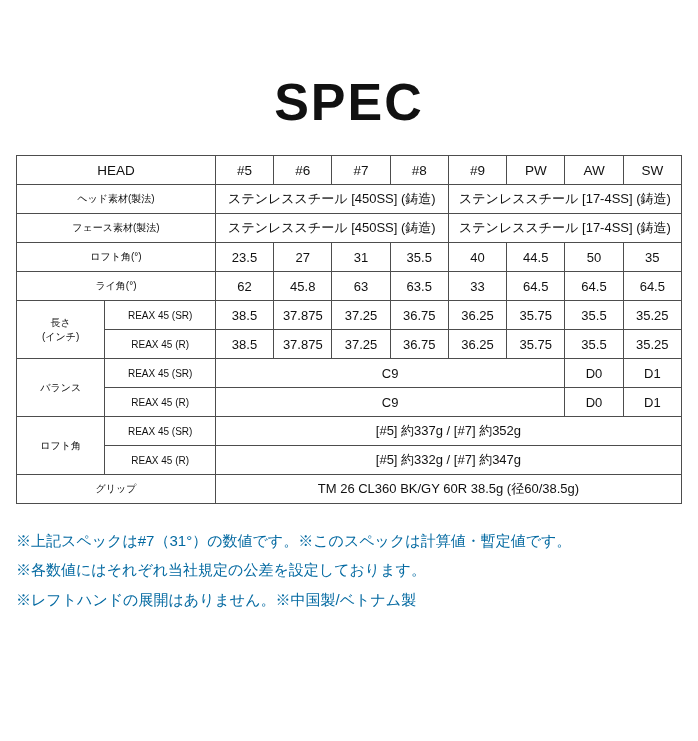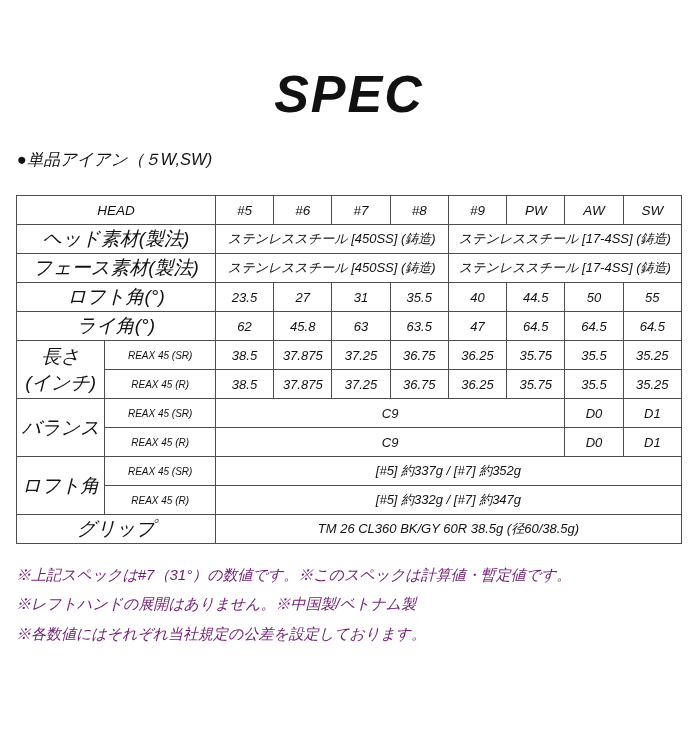--- a/index.html
+++ b/index.html
@@ -11,23 +11,22 @@
     width: 698px;
     height: 741px;
     font-family: "Liberation Sans", sans-serif;
     color: #1a1a1a;
     position: relative;
   }
   .page {
     width: 698px;
     height: 718px;
     box-sizing: border-box;
-    padding: 4px 16px;
+    padding: 12px 16px;
     position: relative;
-    font-style: italic;
   }
   .title {
     text-align: center;
     font-size: 52px;
     font-weight: 700;
     letter-spacing: 2px;
     color: #111111;
     padding-top: 62px;
     line-height: 1.1;
     font-family: "Liberation Sans", sans-serif;
@@ -61,43 +60,42 @@
     background: #000000;
     color: #ffffff;
     font-weight: bold;
     border: 1px solid #000000;
     font-size: 13.5px;
     height: 26px;
   }
   .rowlabel {
     background: #ffffff;
     font-weight: bold;
-    font-size: 19px;
+    font-size: 10px;
   }
   .sublabel {
     font-size: 10px;
   }
   .notes {
-    margin-top: 16px;
+    margin-top: 22px;
     font-size: 15px;
     line-height: 1.95;
-    color: #701a75;
+    color: #0369a1;
   }
   .notes div {
     white-space: nowrap;
   }
 </style>
 </head>
 <body>
 
 <div class="page">
 
   <div class="title">SPEC</div>
 
-  <div class="subtitle">●単品アイアン（５W,SW)</div>
 
   <table class="spec">
     <colgroup>
       <col style="width:88px">
       <col style="width:110px">
       <col style="width:58px">
       <col style="width:58px">
       <col style="width:58px">
       <col style="width:58px">
       <col style="width:58px">
@@ -129,29 +127,29 @@
         </tr>
         <tr>
           <td class="rowlabel" colspan="2">ロフト角(°)</td>
           <td>23.5</td>
           <td>27</td>
           <td>31</td>
           <td>35.5</td>
           <td>40</td>
           <td>44.5</td>
           <td>50</td>
-          <td>55</td>
+          <td>35</td>
         </tr>
         <tr>
           <td class="rowlabel" colspan="2">ライ角(°)</td>
           <td>62</td>
           <td>45.8</td>
           <td>63</td>
           <td>63.5</td>
-          <td>47</td>
+          <td>33</td>
           <td>64.5</td>
           <td>64.5</td>
           <td>64.5</td>
         </tr>
         <tr>
           <td class="rowlabel" rowspan="2">
             <div>長さ</div>
             <div>(インチ)</div>
           </td>
           <td class="sublabel">REAX 45 (SR)</td>
@@ -203,17 +201,17 @@
         </tr>
         <tr>
           <td class="rowlabel" colspan="2">グリップ</td>
           <td colspan="8">TM 26 CL360 BK/GY 60R 38.5g (径60/38.5g)</td>
         </tr>
       </tbody>
   </table>
 
   <div class="notes">
     <div>※上記スペックは#7（31°）の数値です。※このスペックは計算値・暫定値です。</div>
+    <div>※各数値にはそれぞれ当社規定の公差を設定しております。</div>
     <div>※レフトハンドの展開はありません。※中国製/ベトナム製</div>
-    <div>※各数値にはそれぞれ当社規定の公差を設定しております。</div>
   </div>
 
 </div>
 
 </body></html>

